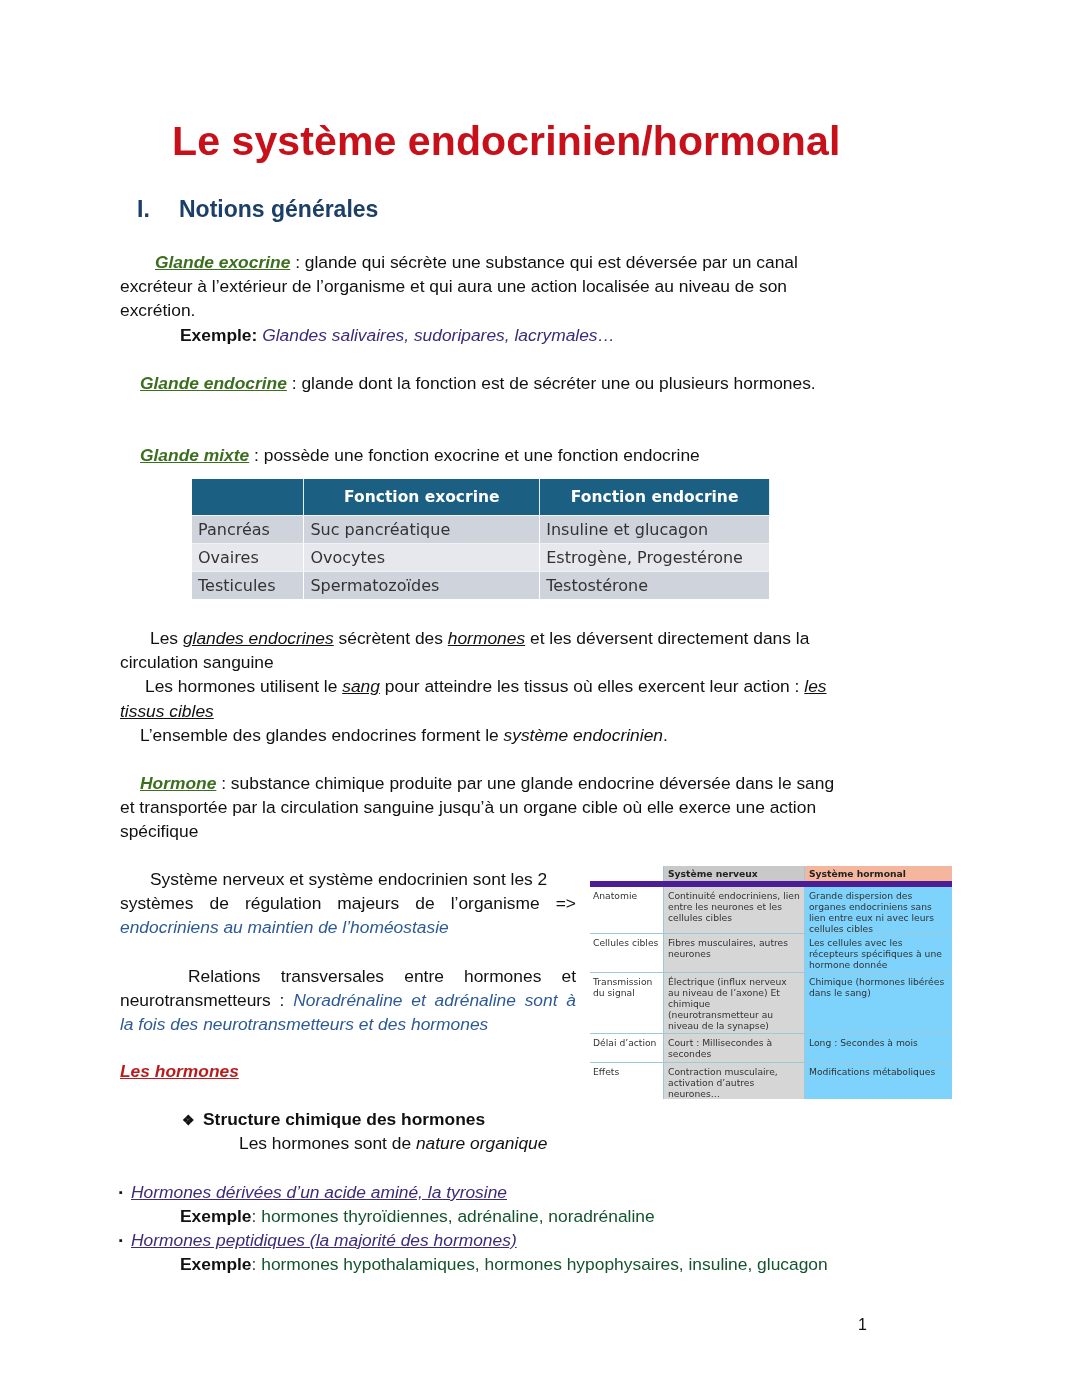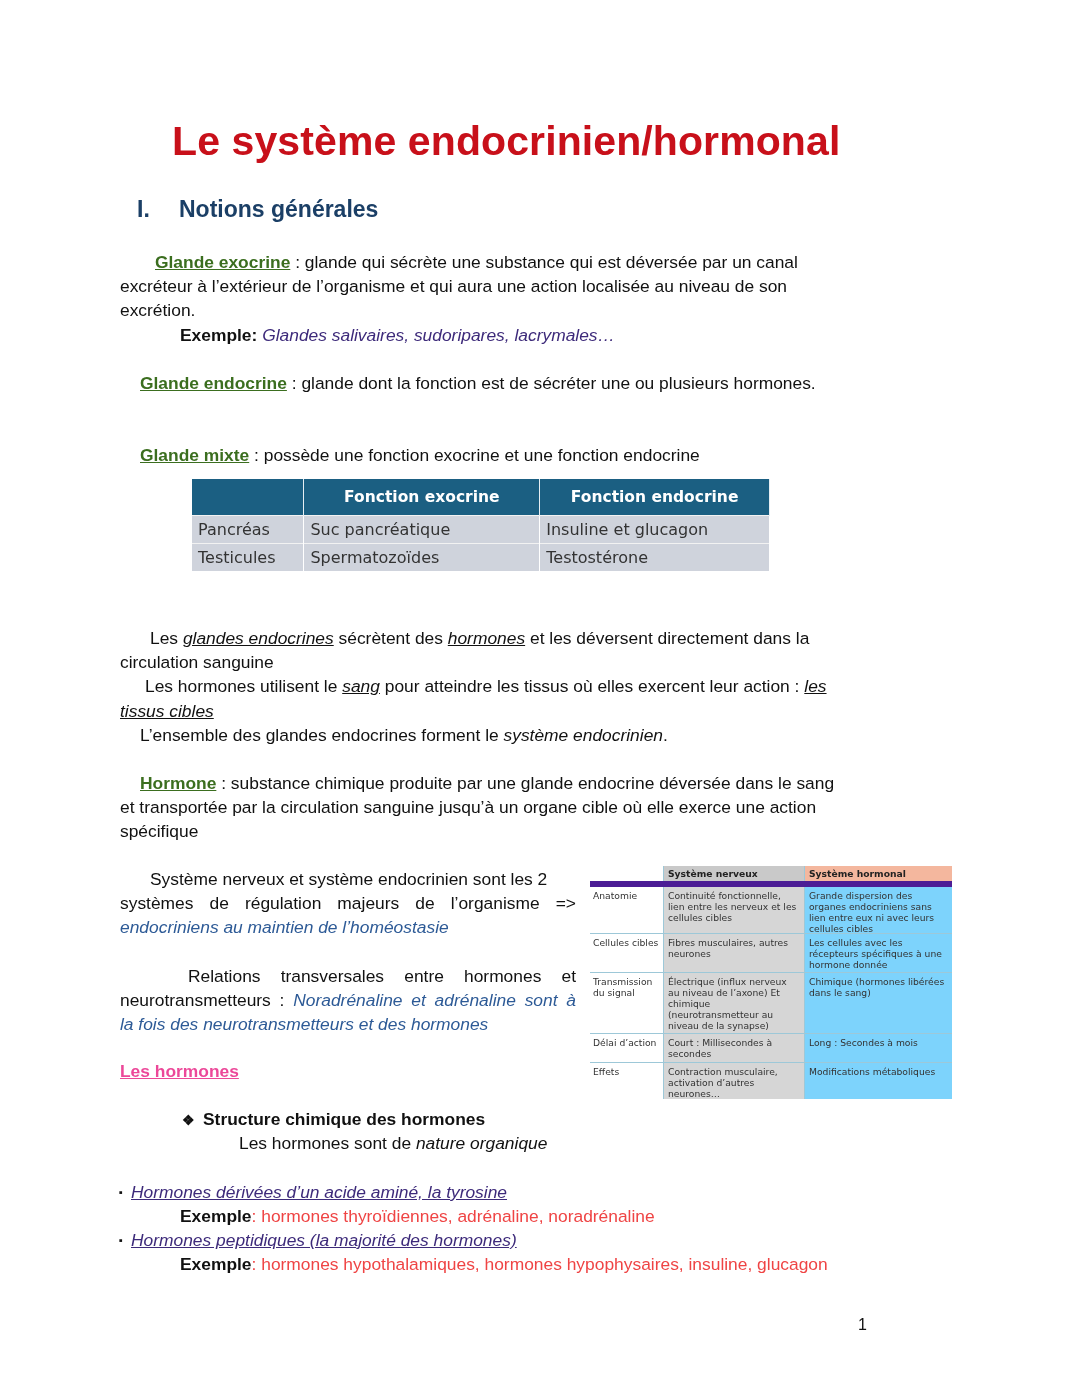--- a/index.html
+++ b/index.html
@@ -4,25 +4,25 @@
 <style>
   * { box-sizing: border-box; margin: 0; padding: 0; }
   html, body { width: 1080px; height: 1397px; background: #ffffff; }
   body { position: relative; font-family: "Liberation Sans", sans-serif; color: #111; overflow: hidden; }
   .abs { position: absolute; }
   .title { left: 172px; top: 118px; font-size: 41px; font-weight: bold; color: #c8101a; letter-spacing: 0.1px; white-space: nowrap; }
   .h1 { left: 137px; top: 196px; font-size: 23px; font-weight: bold; color: #1b3f66; white-space: nowrap; }
   .h1 .num { display: inline-block; width: 42px; }
   .para { left: 120px; width: 748px; font-size: 17.4px; line-height: 24.2px; text-align: justify; }
   .nowrap { white-space: nowrap; }
-  .term { color: #3b6e1f; font-weight: bold; text-decoration: underline; }
+  .term { color: #3b6e1f; font-weight: bold; font-style: italic; text-decoration: underline; }
   .ex-label { font-weight: bold; }
   .purple-it { color: #3d2a7a; font-style: italic; }
   .blue-it { color: #2d5a96; font-style: italic; }
-  .lightblue { color: #ef4444; }
+  .lightblue { color: #14532d; }
   .u-it { font-style: italic; text-decoration: underline; }
   .it { font-style: italic; }
   .indent-ex { padding-left: 60px; }
 
   
   table.glandes { position: absolute; left: 192px; top: 479px; width: 578px; border-collapse: collapse; font-size: 16px; font-family: "DejaVu Sans", sans-serif; }
   table.glandes th { background: #1b5f82; color: #fff; font-weight: bold; height: 36px; text-align: center; border-right: 1px solid #e6eef3; font-size: 15.5px; }
   table.glandes td { height: 28px; padding-left: 6px; color: #333; border-right: 1px solid #ffffff; border-top: 1px solid #f2f2f2; }
   table.glandes tr.odd td { background: #cfd3dc; }
   table.glandes tr.even td { background: #e6e8ed; }
@@ -36,21 +36,21 @@
   .cmp .row:last-child { border-bottom: none; }
   .cmp .c0 { width: 73px; padding: 3px 3px; background: #fff; }
   .cmp .c1 { width: 141px; padding: 3px 4px; background: #d6d6d6; border-left: 1px solid #9dc8d8; }
   .cmp .c2 { width: 148px; padding: 3px 4px; background: #7dd3fc; border-left: 1px solid #9dc8d8; }
   .cmp .hdr .c1, .cmp .hdr .c2 { font-weight: bold; color: #222; padding: 2px 4px; }
   .cmp .hdr { border-bottom: 6px solid #4c1d95; }
   .cmp .hdr .c1 { background: #c9c9c9; }
   .cmp .hdr .c2 { background: #f4b79e; }
 
   .side-text { left: 120px; width: 456px; font-size: 17.4px; line-height: 24.2px; text-align: justify; }
-  .section-link { left: 120px; top: 1061px; font-size: 17.4px; font-weight: bold; color: #ec4899; text-decoration: underline; }
+  .section-link { left: 120px; top: 1061px; font-size: 17.4px; font-weight: bold; font-style: italic; color: #b91c1c; text-decoration: underline; }
   .subhead { left: 182px; top: 1109px; font-size: 17.4px; font-weight: bold; white-space: nowrap; }
   .subhead .diamond { display: inline-block; width: 21px; font-size: 14px; }
   .bullet-line { left: 119px; font-size: 17.4px; white-space: nowrap; }
   .bullet-line .sq { display: inline-block; width: 12px; font-size: 11px; vertical-align: 2px; }
   .bullet-line .link { color: #3d2a7a; font-style: italic; text-decoration: underline; }
   .page-num { left: 858px; top: 1316px; font-size: 16px; }
 </style>
 </head>
 <body>
 
@@ -87,20 +87,25 @@
       <th>Fonction exocrine</th>
       <th>Fonction endocrine</th>
     </tr>
   </thead>
   <tbody>
     <tr class="odd">
       <td>Pancréas</td>
       <td>Suc pancréatique</td>
       <td>Insuline et glucagon</td>
     </tr>
+    <tr class="even">
+      <td>Ovaires</td>
+      <td>Ovocytes</td>
+      <td>Estrogène, Progestérone</td>
+    </tr>
     <tr class="odd">
       <td>Testicules</td>
       <td>Spermatozoïdes</td>
       <td>Testostérone</td>
     </tr>
   </tbody>
 </table>
 
 <div class="abs para" style="top:626px;">
   <div style="padding-left:30px;"><span>Les </span><span class="u-it">glandes endocrines</span><span> sécrètent des </span><span class="u-it">hormones</span><span> et les déversent directement dans la</span></div>
@@ -129,21 +134,21 @@
 </div>
 
 <div class="cmp">
   <div class="row hdr">
     <div class="c0"></div>
     <div class="c1">Système nerveux</div>
     <div class="c2">Système hormonal</div>
   </div>
   <div class="row" style="height:47px;">
     <div class="c0">Anatomie</div>
-    <div class="c1">Continuité fonctionnelle, lien entre les nerveux et les cellules cibles</div>
+    <div class="c1">Continuité endocriniens, lien entre les neurones et les cellules cibles</div>
     <div class="c2">Grande dispersion des organes endocriniens sans lien entre eux ni avec leurs cellules cibles</div>
   </div>
   <div class="row" style="height:39px;">
     <div class="c0">Cellules cibles</div>
     <div class="c1">Fibres musculaires, autres neurones</div>
     <div class="c2">Les cellules avec les récepteurs spécifiques à une hormone donnée</div>
   </div>
   <div class="row" style="height:61px;">
     <div class="c0">Transmission du signal</div>
     <div class="c1">Électrique (influx nerveux au niveau de l’axone) Et chimique (neurotransmetteur au niveau de la synapse)</div>

